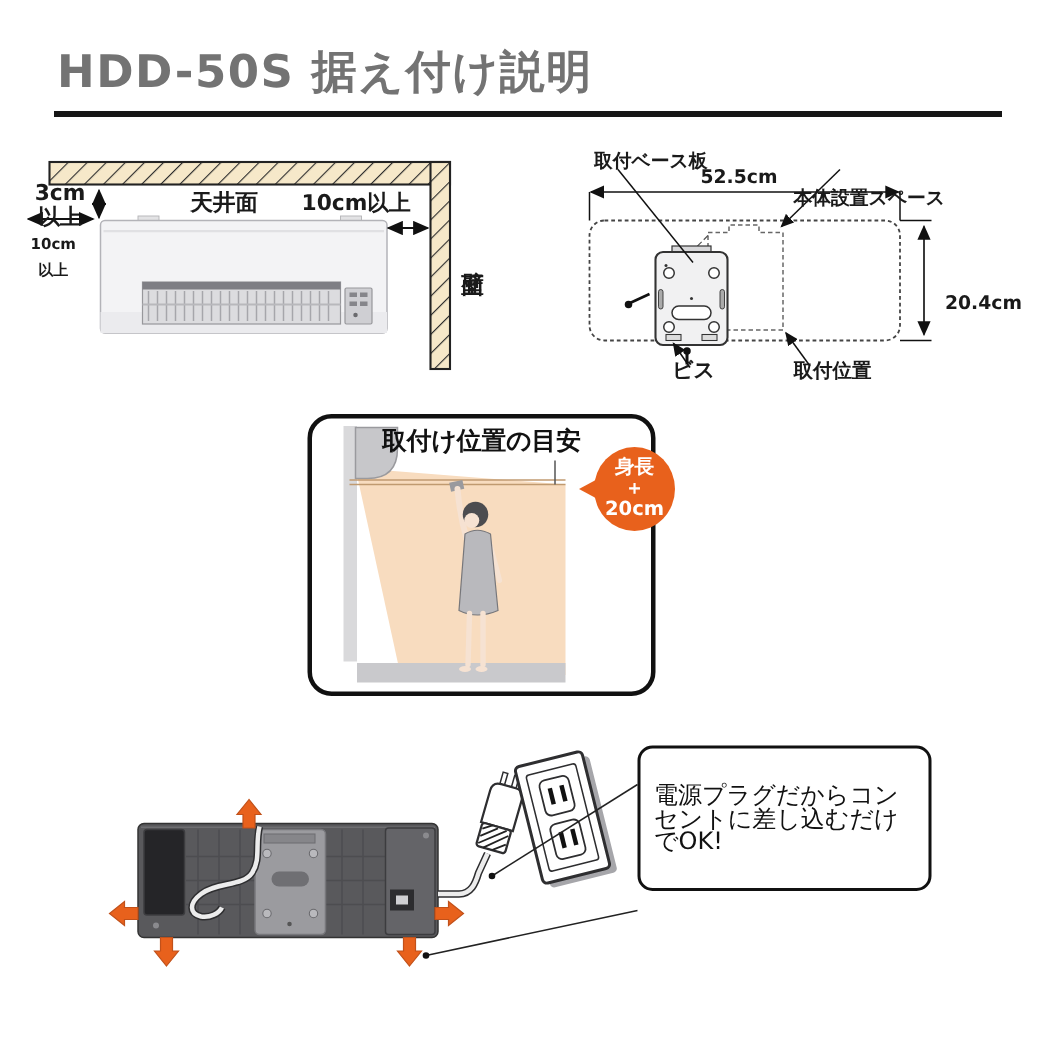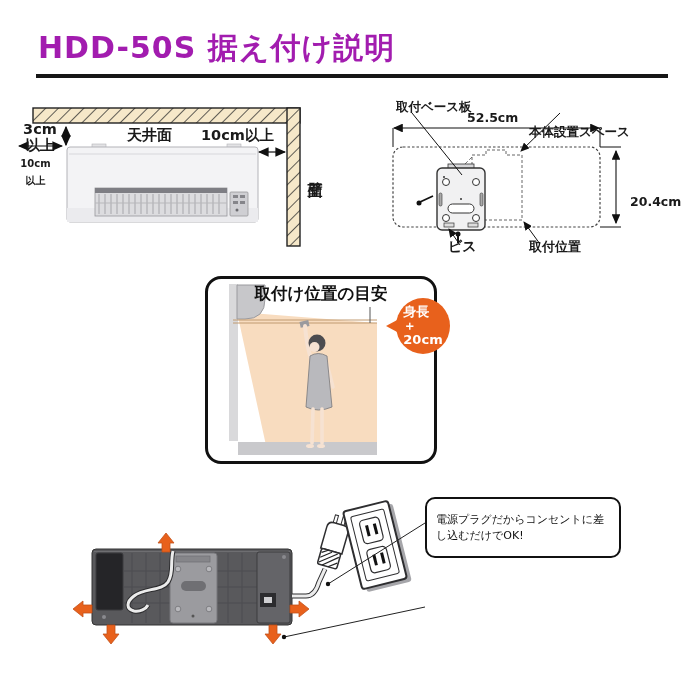--- a/index.html
+++ b/index.html
@@ -1,34 +1,34 @@
 <!DOCTYPE html>
 <html><head>
 <meta charset="utf-8">
 <style>
   html,body{margin:0;padding:0;background:#fff;}
   .page{position:relative;width:700px;height:700px;background:#fff;overflow:hidden;
         font-family:"DejaVu Sans","Liberation Sans",sans-serif;color:#111;}
   .abs{position:absolute;}
   .lbl{position:absolute;white-space:pre-line;color:#1a1a1a;}
   .b{font-weight:700;}
-  .title{position:absolute;left:38px;top:28px;font-size:30px;font-weight:700;letter-spacing:1px;color:#a21caf;}
+  .title{position:absolute;left:38px;top:28px;font-size:30px;font-weight:700;letter-spacing:1px;color:#737373;}
   .title-rule{position:absolute;left:36px;top:74px;width:632px;height:4px;background:#161616;}
   .vert{writing-mode:vertical-rl;letter-spacing:4px;}
   .guide-box{position:absolute;left:205px;top:276px;width:232px;height:188px;border:3px solid #111;
              border-radius:16px;background:#fff;box-sizing:border-box;}
   .guide-title{position:absolute;left:0;top:4px;width:100%;text-align:center;font-size:16.5px;font-weight:800;}
   .bubble{position:absolute;left:188px;top:19px;width:54px;height:56px;border-radius:50%;
-          background:#e8611c;color:#fff;font-weight:800;font-size:13px;line-height:14px;
+          background:#e8611c;color:#fff;font-weight:800;text-align:center;font-size:13px;line-height:14px;
           display:flex;align-items:center;justify-content:center;white-space:pre-line;}
   .bubble-tail{position:absolute;left:178px;top:40px;width:0;height:0;
           border-top:7px solid transparent;border-bottom:7px solid transparent;border-right:13px solid #e8611c;}
   .guide-note{position:absolute;left:176px;top:97px;width:118px;font-size:10.5px;line-height:17.3px;color:#1a1a1a;}
   .callout{position:absolute;border:2px solid #111;border-radius:10px;background:#fff;box-sizing:border-box;}
-  .callout-1{left:425px;top:497px;width:196px;padding:13px 9px;font-size:11px;line-height:15.5px;}
+  .callout-1{left:425px;top:497px;width:196px;padding:23px 9px;font-size:16px;line-height:15.5px;}
   .callout-2{left:425px;top:552px;width:202px;padding:6px 9px;font-size:10.8px;line-height:16.5px;}
 </style>
 </head>
 <body>
 
 <div class="page">
 
   <div class="title">HDD-50S  据え付け説明</div>
   <div class="title-rule"></div>
 

